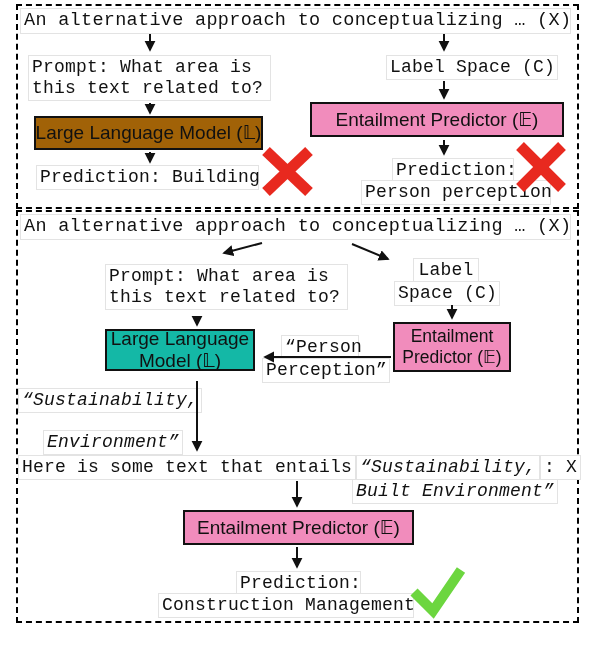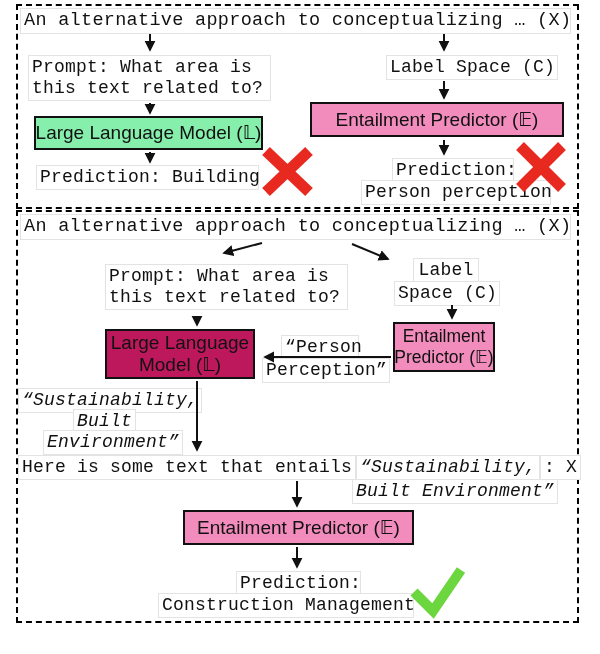--- a/index.html
+++ b/index.html
@@ -30,21 +30,21 @@
   <div class="panel" style="left:16px;top:4px;width:559px;height:201px;"></div>
   <div class="panel" style="left:16px;top:210px;width:559px;height:409px;"></div>
 
   <div class="tbox m19 ctr" style="left:20px;top:8px;width:551px;">An alternative approach to conceptualizing … (X)</div>
 
   <div class="tbox m18" style="left:28px;top:55px;width:243px;">
     <div>Prompt: What area is</div>
     <div>this text related to?</div>
   </div>
 
-  <div class="node f19" style="left: 34px; top: 116px; width: 229px; height: 34px; background-color: #86efac; text-align: right;">
+  <div class="node f19" style="left: 34px; top: 116px; width: 229px; height: 34px; background-color: #a16207; text-align: right;">
     <div>Large Language Model (𝕃)</div>
   </div>
 
   <div class="tbox m18 ctr" style="left:36px;top:165px;width:223px;">Prediction: Building</div>
 
   <div class="tbox m18 ctr" style="left:386px;top:55px;width:172px;">Label Space (C)</div>
 
   <div class="node f19" style="left: 310px; top: 102px; width: 254px; height: 35px; background-color: rgb(241, 140, 188);">
     <div>Entailment Predictor (𝔼)</div>
   </div>
@@ -55,35 +55,34 @@
   <div class="tbox m19 ctr" style="left:20px;top:214px;width:551px;">An alternative approach to conceptualizing … (X)</div>
 
   <div class="tbox m18" style="left:105px;top:264px;width:243px;">
     <div>Prompt: What area is</div>
     <div>this text related to?</div>
   </div>
 
   <div class="tbox m18 ctr" style="left:413px;top:258px;width:66px;">Label</div>
   <div class="tbox m18 ctr" style="left:394px;top:281px;width:106px;">Space (C)</div>
 
-  <div class="node f19" style="left: 105px; top: 329px; width: 150px; height: 50px; background-color: #be185d;">
+  <div class="node f19" style="left: 105px; top: 329px; width: 150px; height: 42px; background-color: #14b8a6;">
     <div>Large Language</div>
     <div>Model (𝕃)</div>
   </div>
 
-  <div class="node f18" style="left: 393px; top: 322px; width: 102px; height: 50px; background-color: rgb(241, 140, 188);">
+  <div class="node f18" style="left: 393px; top: 322px; width: 118px; height: 50px; background-color: rgb(241, 140, 188);">
     <div>Entailment</div>
     <div>Predictor (𝔼)</div>
   </div>
 
   <div class="tbox m18 ctr" style="left:281px;top:335px;width:78px;">“Person</div>
   <div class="tbox m18 ctr" style="left:262px;top:358px;width:128px;">Perception”</div>
 
   <div class="tbox m18 ital" style="left:18px;top:388px;">“Sustainability,</div>
-  <div class="tbox m18 ital" style="left:73px;top:409px;">Built</div>
   <div class="tbox m18 ital" style="left:43px;top:430px;">Environment”</div>
 
   <div class="hypline" style="left:18px;top:455px;">
     <span class="tbox m18" style="position:static;">Here is some text that entails</span>
     <span class="tbox m18 ital" style="position:static;">“Sustainability,</span>
     <span class="tbox m18" style="position:static;">: X</span>
   </div>
   <div class="tbox m18 ital" style="left:352px;top:479px;">Built Environment”</div>
 
   <div class="node f19" style="left: 183px; top: 510px; width: 231px; height: 35px; background-color: rgb(241, 140, 188);">

